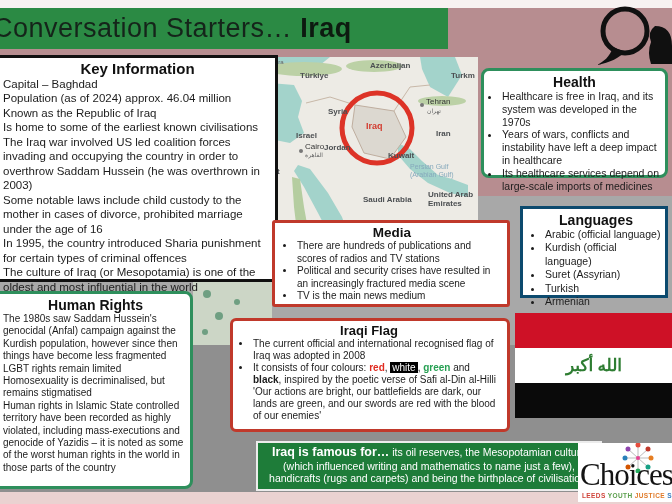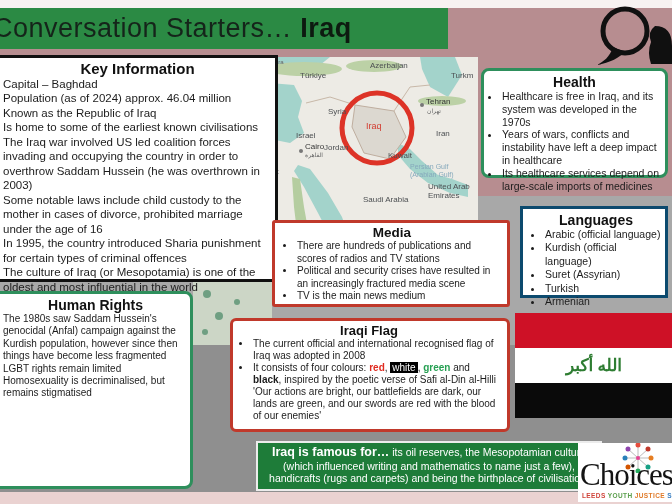--- a/index.html
+++ b/index.html
@@ -40,26 +40,26 @@
   #flag-box ul{font-size:10px;line-height:1.2;color:#1c1c1c;}
   .w-red{color:#e02b20;font-weight:bold;}
   .w-white{background:#000;color:#fff;font-weight:normal;padding:0 2px;}
   .w-green{color:#27a053;font-weight:bold;}
   .w-black{font-weight:bold;}
   #famous{left:256px;top:441px;width:346px;height:50px;background:#1e7c39;border:2px solid #ececec;
           color:#fff;text-align:center;font-size:10.5px;line-height:1.17;padding:2px 4px;box-sizing:border-box;}
   #famous .fb{font-weight:bold;font-size:12.5px;}
   
   #mapA{left:270px;top:57px;width:208px;height:183px;background:#edebe5;overflow:hidden;}
-  .map-label{position:absolute;font-size:8px;font-weight:normal;color:#4c4f52;white-space:nowrap;}
+  .map-label{position:absolute;font-size:8px;font-weight:bold;color:#4c4f52;white-space:nowrap;}
   .map-label.city{font-weight:normal;color:#333;}
   .map-label.tiny{font-size:6px;font-weight:normal;color:#666;}
   .map-label.red{color:#d23b2f;font-size:9px;}
   .map-label.water{color:#86a9bc;font-weight:normal;font-size:7px;line-height:1.1;}
-  .map-label.wrap{white-space:normal;width:48px;line-height:1.1;}
+  .map-label.wrap{white-space:normal;width:48px;line-height:1.1;margin-top:8px;}
   .city-dot{position:absolute;width:4px;height:4px;border-radius:50%;background:#777;}
   #mapB{left:193px;top:282px;width:79px;height:63px;background:#ccd6c6;}
   
   #flag-img{left:515px;top:313px;width:158px;height:105px;}
   #flag-img .stripe{width:100%;height:35px;}
   #flag-img .s-red{background:#ce1126;}
   #flag-img .s-white{background:#fff;display:flex;align-items:center;justify-content:center;}
   #flag-img .s-black{background:#0a0a0a;}
   #flag-img .arabic{font-family:"Liberation Serif",serif;font-weight:bold;font-size:17px;color:#2e7d32;}
   
@@ -181,20 +181,21 @@
         <li>TV is the main news medium</li>
       </ul>
   </div>
 
   <div id="hr-box" class="abs box">
     <h3>Human Rights</h3>
     <ul class="plain">
         <li>The 1980s saw Saddam Hussein's genocidal (Anfal) campaign against the Kurdish population, however since then things have become less fragmented</li>
         <li>LGBT rights remain limited</li>
         <li>Homosexuality is decriminalised, but remains stigmatised</li>
+        <li>Human rights in Islamic State controlled territory have been recorded as highly violated, including mass-executions and genocide of Yazidis – it is noted as some of the worst human rights in the world in those parts of the country</li>
       </ul>
   </div>
 
   <div id="flag-box" class="abs box">
     <h3>Iraqi Flag</h3>
     <ul class="bullets">
       <li>The current official and international recognised flag of Iraq was adopted in 2008</li>
       <li><span>It consists of four colours: </span><span class="w-red">red</span><span>, </span><span class="w-white">white</span><span>, </span><span class="w-green">green</span><span> and </span><span class="w-black">black</span><span>, inspired by the poetic verse of Safi al-Din al-Hilli 'Our actions are bright, our battlefields are dark, our lands are green, and our swords are red with the blood of our enemies'</span></li>
     </ul>
   </div>

